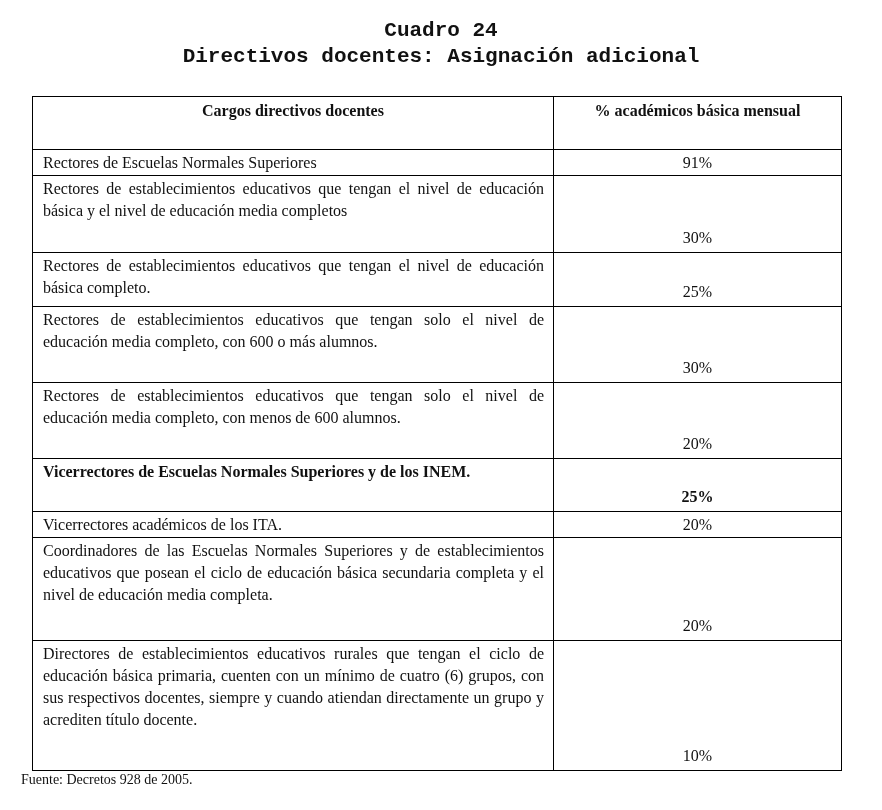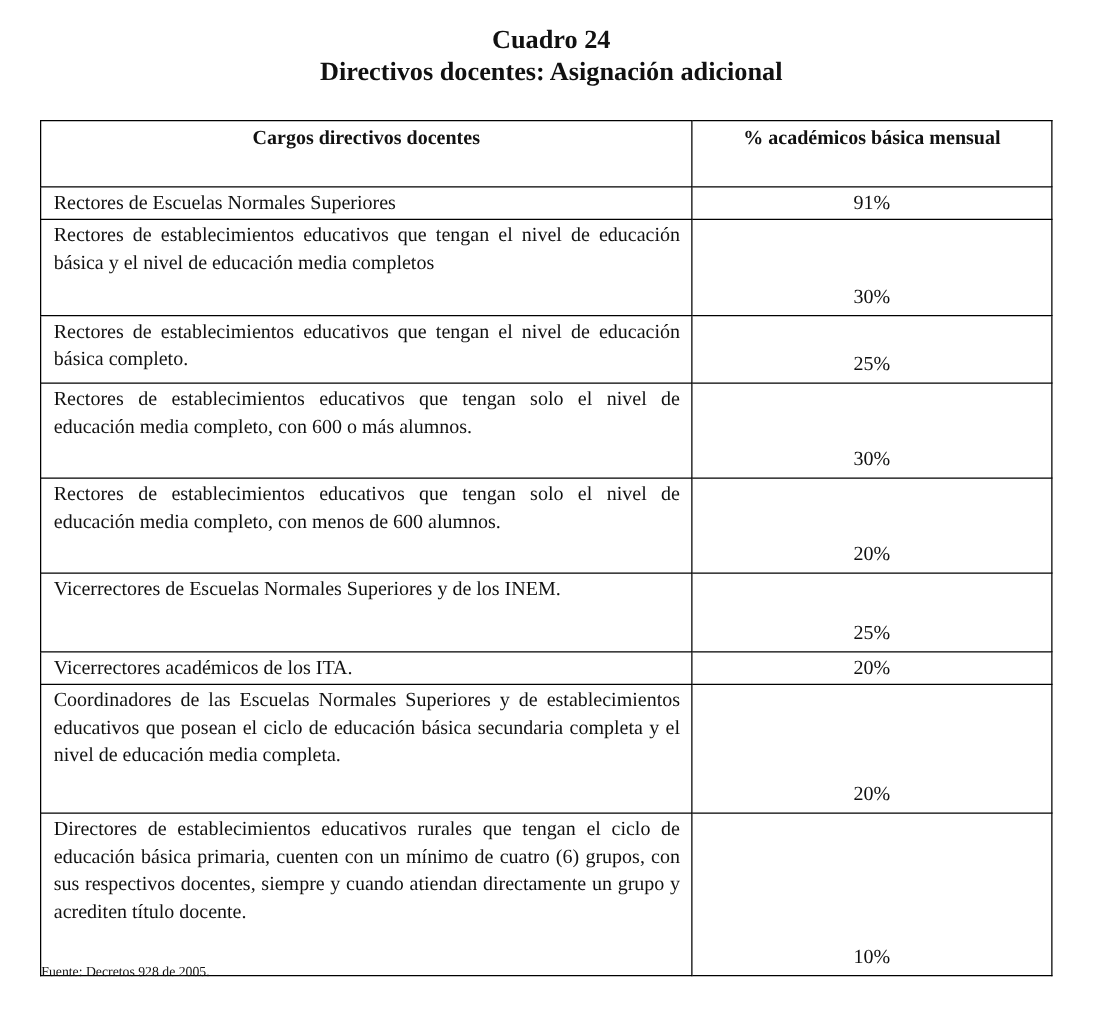--- a/index.html
+++ b/index.html
@@ -1,42 +1,42 @@
 <!DOCTYPE html>
 <html><head>
 <meta charset="utf-8">
 <style>
   html, body { margin: 0; padding: 0; background: #ffffff; }
   body { width: 882px; height: 810px; position: relative; overflow: hidden;
          font-family: "Liberation Serif", "DejaVu Serif", serif; color: #111; }
   .title { position: absolute; left: 0; width: 882px; text-align: center;
-           font-weight: bold; font-size: 21px; line-height: 24px; }
+           font-weight: bold; font-size: 21px; line-height: 24px; font-family: Liberation Mono, monospace; }
   #t1 { top: 19px; }
   #t2 { top: 45px; }
   table { position: absolute; left: 32px; top: 96px; width: 809px;
           border-collapse: collapse; table-layout: fixed; }
   td, th { border: 1.5px solid #000; padding: 0; font-size: 16px; line-height: 22px; }
   th { font-weight: bold; vertical-align: top; text-align: center; padding-top: 3px; margin-top: 28px; }
   col.c1 { width: 521px; }
   col.c2 { width: 288px; }
   td.desc { text-align: justify; text-align-last: left; vertical-align: top;
             padding: 2px 9px 0 10px; }
   td.pct { text-align: center; vertical-align: bottom; padding-bottom: 3px; }
   tr.h-head { height: 53px; }
   tr.h1 { height: 26px; padding-left: 39px; }
   tr.h2 { height: 77px; }
   tr.h3 { height: 54px; }
   tr.h4 { height: 76px; }
   tr.h5 { height: 76px; }
-  tr.h6 { height: 63px; }
+  tr.h6 { height: 53px; font-weight: bold; }
   tr.h7 { height: 26px; }
   tr.h8 { height: 103px; }
   tr.h9 { height: 130px; }
   td.pct-single { vertical-align: middle; padding-bottom: 0; }
-  .source { position: absolute; left: 33px; top: 772px; font-size: 11px; }
+  .source { position: absolute; left: 21px; top: 772px; font-size: 14px; }
 </style>
 </head>
 <body>
 
 <div id="t1" class="title">Cuadro 24</div>
 <div id="t2" class="title">Directivos docentes: Asignación adicional</div>
 
 <table>
   <colgroup>
       <col class="c1">

